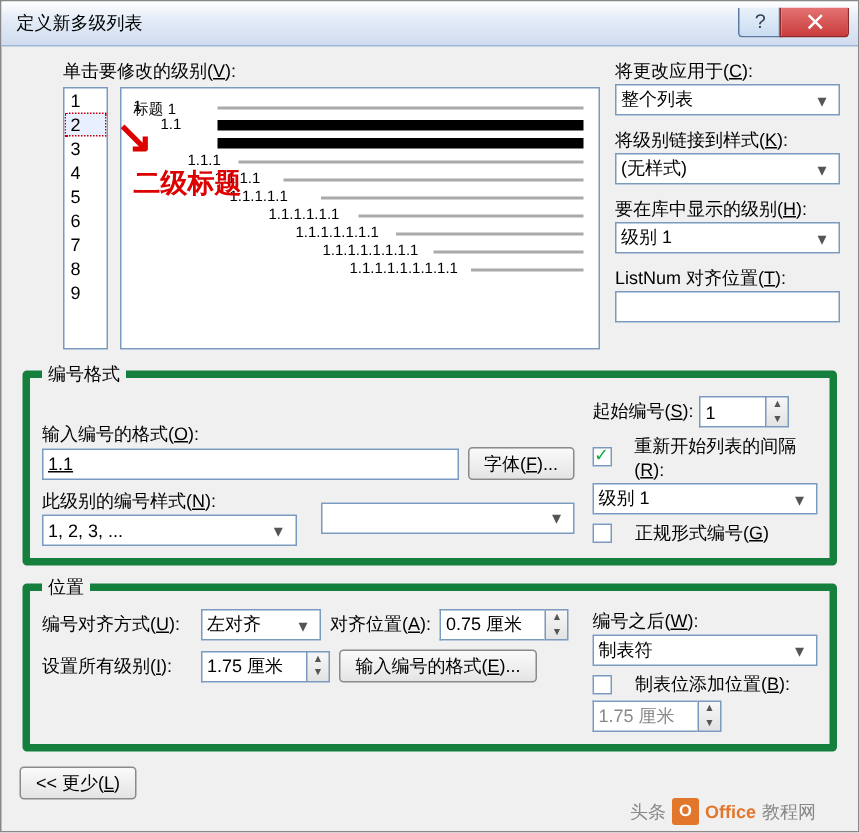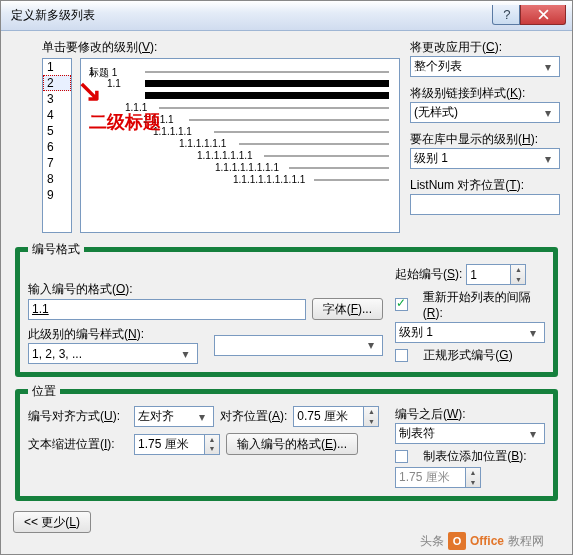--- a/index.html
+++ b/index.html
@@ -221,21 +221,21 @@
             <span class="label"><span>对齐位置(</span><span class="accel">A</span><span>):</span></span>
             <div class="spin">
                 <input class="textin" style="width: 70px;" value="0.75 厘米">
                 <div class="sbtns">
                   <span>▲</span>
                   <span>▼</span>
                 </div>
               </div>
           </div>
           <div class="row" style="gap:6px; margin-top:6px;">
-            <span class="label" style="width:100px;"><span>文本缩进位置(</span><span class="accel">I</span><span>):</span></span>
+            <span class="label" style="width:100px;"><span>设置所有级别(</span><span class="accel">I</span><span>):</span></span>
             <div class="spin">
                 <input class="textin" style="width: 70px;" value="1.75 厘米">
                 <div class="sbtns">
                   <span>▲</span>
                   <span>▼</span>
                 </div>
               </div>
             <button class="btn">
                 <span>输入编号的格式(</span>
                 <span class="accel">E</span>

